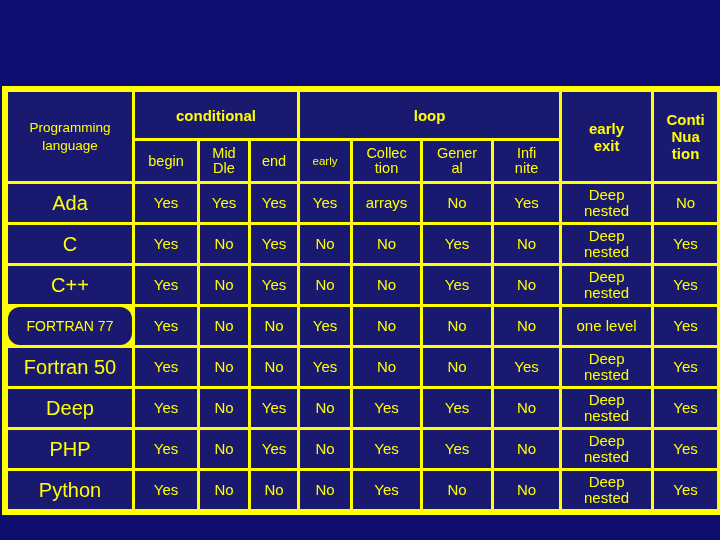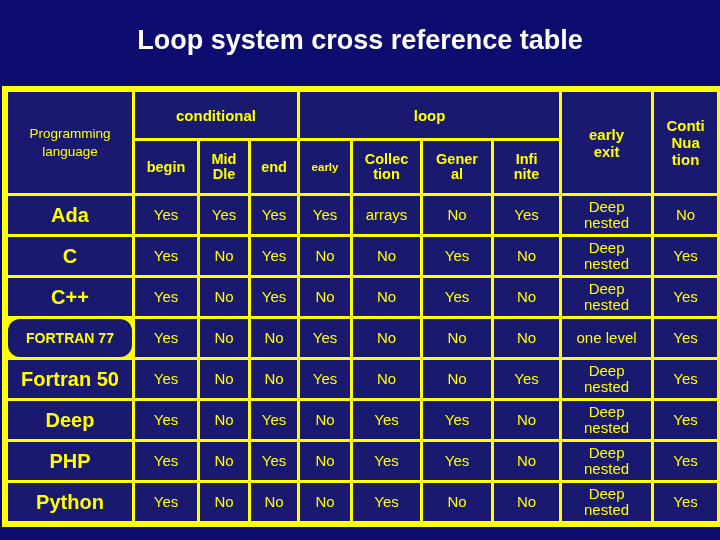--- a/index.html
+++ b/index.html
@@ -60,41 +60,41 @@
   }
   table.xref td { box-shadow: none; }
 
   td.grp {
     font-size: 15px;
     font-weight: bold;
     height: 46px;
   }
   td.sub {
     font-size: 14.5px;
-    font-weight: bold;
-    height: 52px;
+    font-weight: normal;
+    height: 40px;
     line-height: 15px;
   }
   td.sub.small {
     font-size: 11.5px;
   }
   td.tall {
     font-size: 15px;
     font-weight: bold;
     line-height: 17px;
   }
   td.langhead {
     font-size: 13.5px;
     font-weight: normal;
     line-height: 18px;
     height: 84px;
   }
   td.lang {
     color: #ffffff;
-    font-weight: bold;
+    font-weight: normal;
     font-size: 20px;
     text-align: left;
     padding-left: 4px;
     height: 38px;
     white-space: nowrap;
   }
   td.lang.sm {
     font-size: 14px;
     border-radius: 12px;
   }
@@ -104,21 +104,20 @@
     font-size: 15px;
     line-height: 16px;
   }
   .two-line { display: block; }
 </style>
 </head>
 <body>
 
 <div id="slide">
 
-  <div id="title">Loop system cross reference table</div>
 
   <div id="table-wrap">
     <table class="xref">
       <colgroup>
         <col style="width:124px">
         <col style="width:62px">
         <col style="width:48px">
         <col style="width:46px">
         <col style="width:50px">
         <col style="width:67px">

